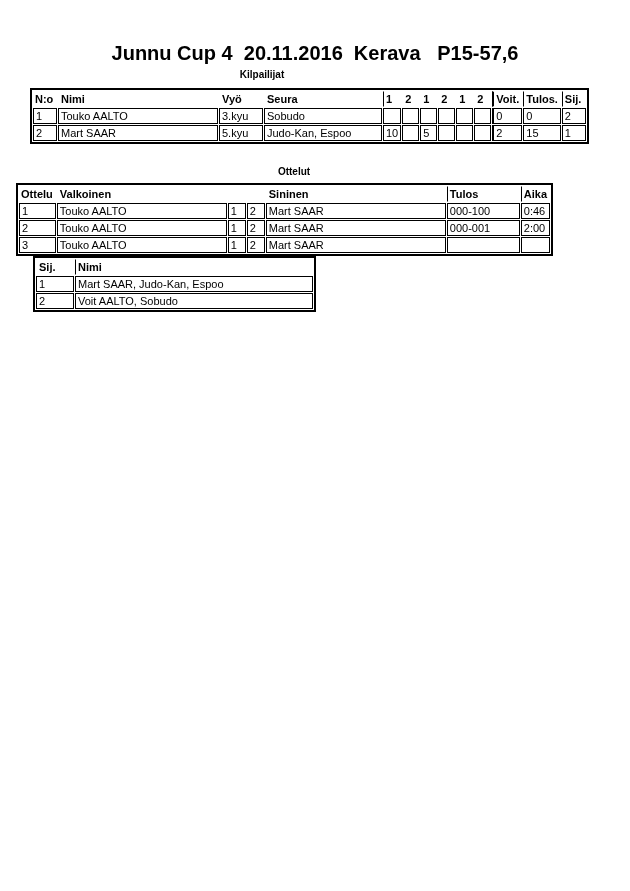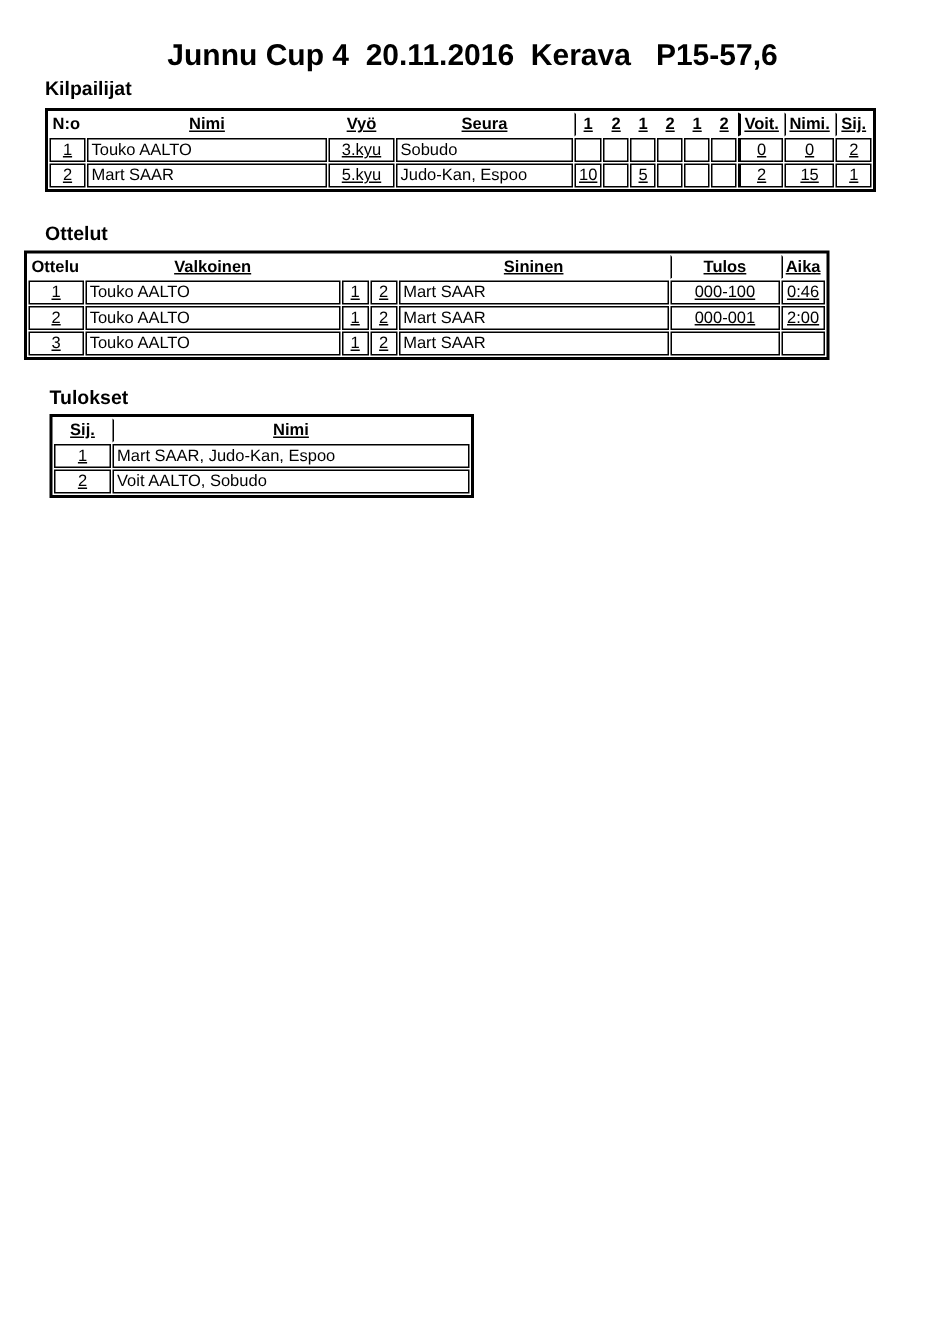--- a/index.html
+++ b/index.html
@@ -4,49 +4,49 @@
 <style>
   html,body{margin:0;padding:0;}
   body{
     width:630px;height:891px;background:#ffffff;color:#000000;
     font-family:"Liberation Sans","DejaVu Sans",sans-serif;
     -webkit-font-smoothing:none;
   }
   .page{position:relative;width:630px;height:891px;overflow:hidden;}
 
   .title{
-    margin-top:26px;width:630px;text-align:center;
+    margin-top:42px;width:630px;text-align:center;
     font-size:20px;font-weight:bold;white-space:pre;letter-spacing:0px;
   }
   .comp-count{
     margin-top:3px;width:597px;text-align:right;
     font-size:11px;font-weight:bold;
   }
   .section-heading{
-    font-size:13px;font-weight:bold;line-height:16px;
+    font-size:10px;font-weight:bold;text-align:center;line-height:16px;
   }
   .hd-kilpailijat{margin:2px 0 5px 30px;width:464px;}
   .hd-ottelut{margin:20px 0 3px 30px;width:528px;}
   .hd-tulokset{margin:17px 0 3px 33px;width:283px;}
 
   table.doc{
     border-collapse:separate;border-spacing:1px;
     border:2px solid #000;table-layout:fixed;
   }
   table.doc td{
     box-sizing:border-box;font-size:11px;line-height:12px;
     padding:1px 2px;overflow:hidden;white-space:nowrap;
   }
   
   td.c{border:1px solid #000;}
   
   td.h{border:1px solid transparent;font-weight:bold;}
   td.hL{border-left:1px solid #000;}
   .bL2{border-left:2px solid #000 !important;}
-  .ctr{text-align:center;text-decoration:underline;}
+  .ctr{}
   .lft{text-align:left;}
   td.h.lft{padding-left:1px;}
 
   .t-kilpailijat{margin-left:30px;}
   .t-kilpailijat td{height:15px;}
   .t-ottelut{margin-left:16px;}
   .t-ottelut td{height:16px;}
   .t-tulokset{margin-left:33px;}
   .t-tulokset td{height:16px;}
 </style>
@@ -66,21 +66,21 @@
       <td class="h ctr" style="width:160px">Nimi</td>
       <td class="h ctr" style="width:44px">Vyö</td>
       <td class="h ctr" style="width:118px">Seura</td>
       <td class="h ctr hL" style="width:17px">1</td>
       <td class="h ctr" style="width:17px">2</td>
       <td class="h ctr" style="width:17px">1</td>
       <td class="h ctr" style="width:17px">2</td>
       <td class="h ctr" style="width:17px">1</td>
       <td class="h ctr" style="width:17px">2</td>
       <td class="h ctr bL2" style="width:26px">Voit.</td>
-      <td class="h ctr hL" style="width:26px">Nimi.</td>
+      <td class="h ctr hL" style="width:26px">Tulos.</td>
       <td class="h ctr hL" style="width:24px">Sij.</td>
     </tr>
     <tr>
       <td class="c ctr">1</td>
       <td class="c lft">Touko AALTO</td>
       <td class="c ctr">3.kyu</td>
       <td class="c lft">Sobudo</td>
       <td class="c ctr"></td>
       <td class="c ctr"></td>
       <td class="c ctr"></td>
@@ -145,21 +145,20 @@
       <td class="c lft">Touko AALTO</td>
       <td class="c ctr">1</td>
       <td class="c ctr">2</td>
       <td class="c lft">Mart SAAR</td>
       <td class="c ctr"></td>
       <td class="c ctr"></td>
     </tr>
   </tbody>
     </table>
 
-  <div class="section-heading hd-tulokset">Tulokset</div>
 
   <table class="doc t-tulokset">
     <tbody>
         <tr>
       <td class="h ctr" style="width:38px">Sij.</td>
       <td class="h ctr hL" style="width:238px">Nimi</td>
     </tr>
     <tr>
       <td class="c ctr">1</td>
       <td class="c lft">Mart SAAR, Judo-Kan, Espoo</td>

